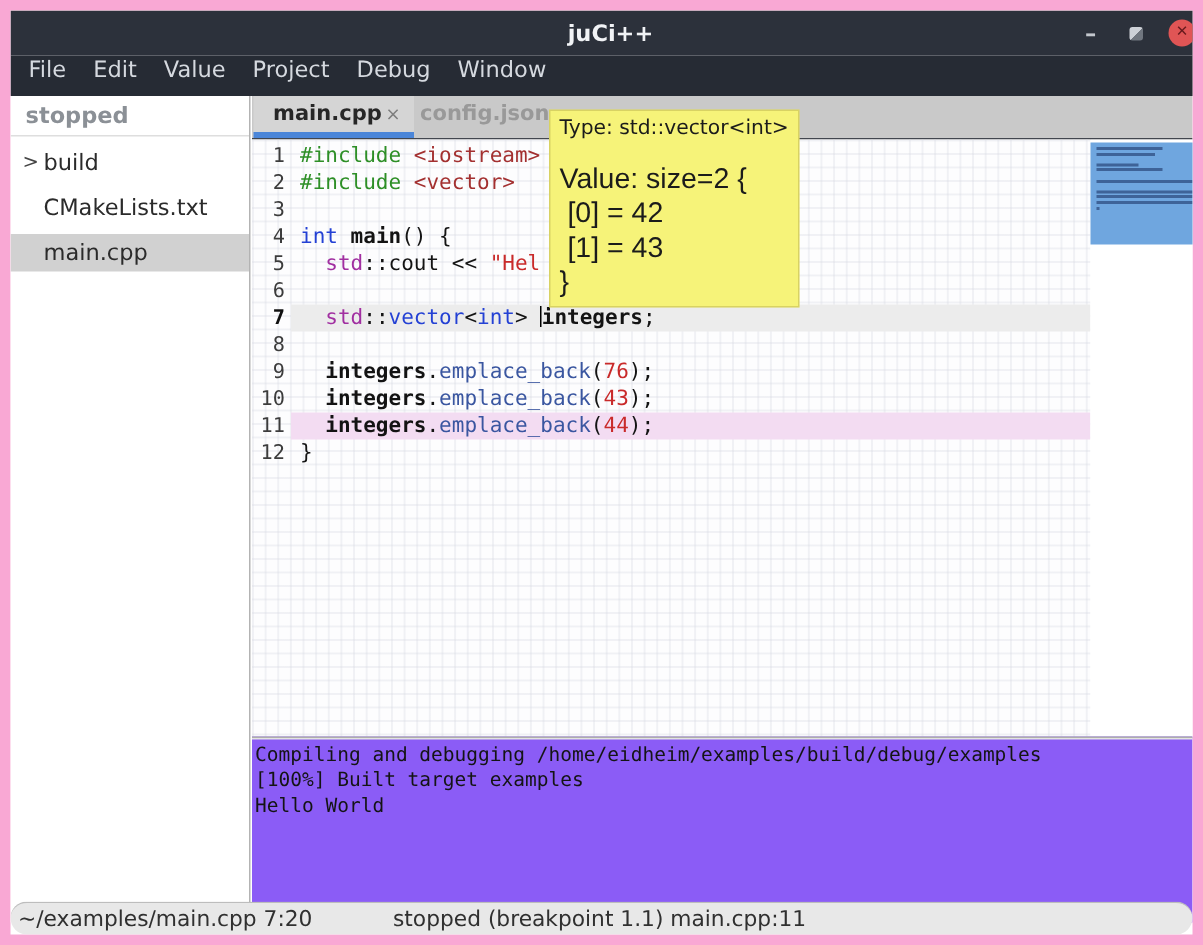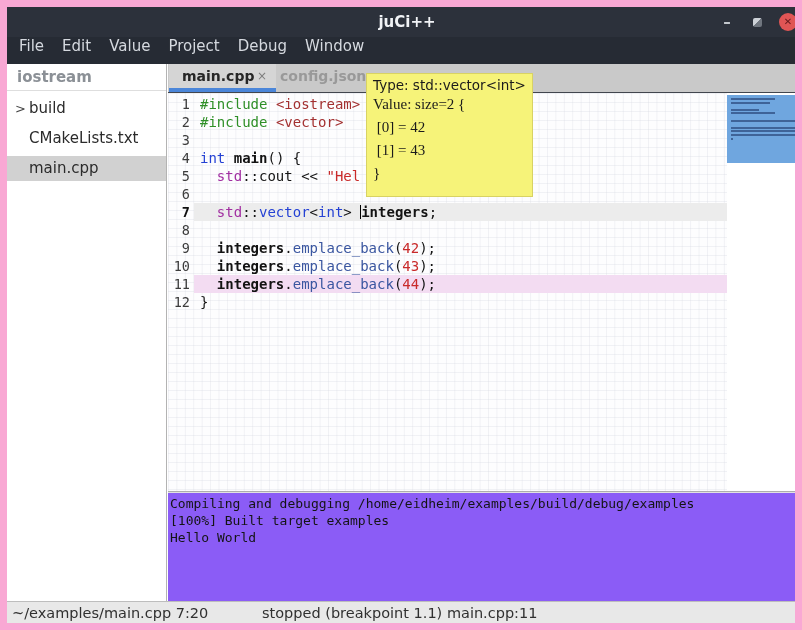--- a/index.html
+++ b/index.html
@@ -79,29 +79,29 @@
 
   
   .console{position:absolute;left:161px;top:484px;right:0;height:124px;background:#8b5cf6;
     border-top:1px solid #adadad;box-shadow:inset 0 1px 0 #e2e2e2;
     font-family:"DejaVu Sans Mono","Liberation Mono",monospace;font-size:13px;color:#141414;
     padding:3px 0 0 2px;}
   .console-line{height:17px;line-height:17px;white-space:pre;}
 
   
   .statusbar{position:absolute;left:0;right:0;bottom:0;height:22px;background:#e8e8e8;
-    border-top:1px solid #bdbdbd;font-size:14.5px;color:#303030;}
+    border-top:1px solid #bdbdbd;font-size:14.5px;color:#303030;border-radius:11px;}
   .status-left{position:absolute;left:5px;top:1px;line-height:20px;}
   .status-center{position:absolute;left:255px;top:1px;line-height:20px;}
 
   
   .tooltip{position:absolute;left:359px;top:66px;min-width:146px;min-height:124px;z-index:30;
     background:var(--tooltip-bg);border:1px solid rgba(160,150,60,.35);
     padding:3px 6px 4px 6px;font-size:13.5px;color:#1b1b1b;white-space:nowrap;}
-  .tooltip pre{margin-top:0;font-family:Liberation Serif, serif;font-size:15px;line-height:23px;white-space:pre;}
+  .tooltip pre{margin-top:15px;font-family:Liberation Sans, sans-serif;font-size:19px;line-height:23px;white-space:pre;}
 </style>
 </head>
 <body>
 
 <div class="window">
 
   <div class="titlebar">
     <div class="title">juCi++</div>
     <div class="winctl ctl-min">
       <span>–</span>
@@ -117,21 +117,21 @@
   <div class="menubar">
     <span class="menu-item">File</span>
     <span class="menu-item">Edit</span>
     <span class="menu-item">Value</span>
     <span class="menu-item">Project</span>
     <span class="menu-item">Debug</span>
     <span class="menu-item">Window</span>
   </div>
 
   <div class="sidebar">
-    <div class="sb-header">iostream</div>
+    <div class="sb-header">stopped</div>
     <div class="sb-item">
       <span class="sb-chevron">&gt;</span>
       <span>build</span>
     </div>
     <div class="sb-item">
       <span>CMakeLists.txt</span>
     </div>
     <div class="sb-item selected">
       <span>main.cpp</span>
     </div>
@@ -174,21 +174,21 @@
       <div class="crow">
         <span class="gnum cur">7</span>
         <span class="codepart hl-current"><span>  </span><span class="tk-ns">std</span><span>::</span><span class="tk-type">vector</span><span>&lt;</span><span class="tk-kw">int</span><span>&gt; </span><span class="tk-caret"></span><span class="tk-var">integers</span><span>;</span></span>
       </div>
       <div class="crow">
         <span class="gnum">8</span>
         <span class="codepart"></span>
       </div>
       <div class="crow">
         <span class="gnum">9</span>
-        <span class="codepart"><span>  </span><span class="tk-var">integers</span><span>.</span><span class="tk-mem">emplace_back</span><span>(</span><span class="tk-num">42</span><span>);</span></span>
+        <span class="codepart"><span>  </span><span class="tk-var">integers</span><span>.</span><span class="tk-mem">emplace_back</span><span>(</span><span class="tk-num">76</span><span>);</span></span>
       </div>
       <div class="crow">
         <span class="gnum">10</span>
         <span class="codepart"><span>  </span><span class="tk-var">integers</span><span>.</span><span class="tk-mem">emplace_back</span><span>(</span><span class="tk-num">43</span><span>);</span></span>
       </div>
       <div class="crow">
         <span class="gnum">11</span>
         <span class="codepart hl-breakpoint"><span>  </span><span class="tk-var">integers</span><span>.</span><span class="tk-mem">emplace_back</span><span>(</span><span class="tk-num">44</span><span>);</span></span>
       </div>
       <div class="crow">

